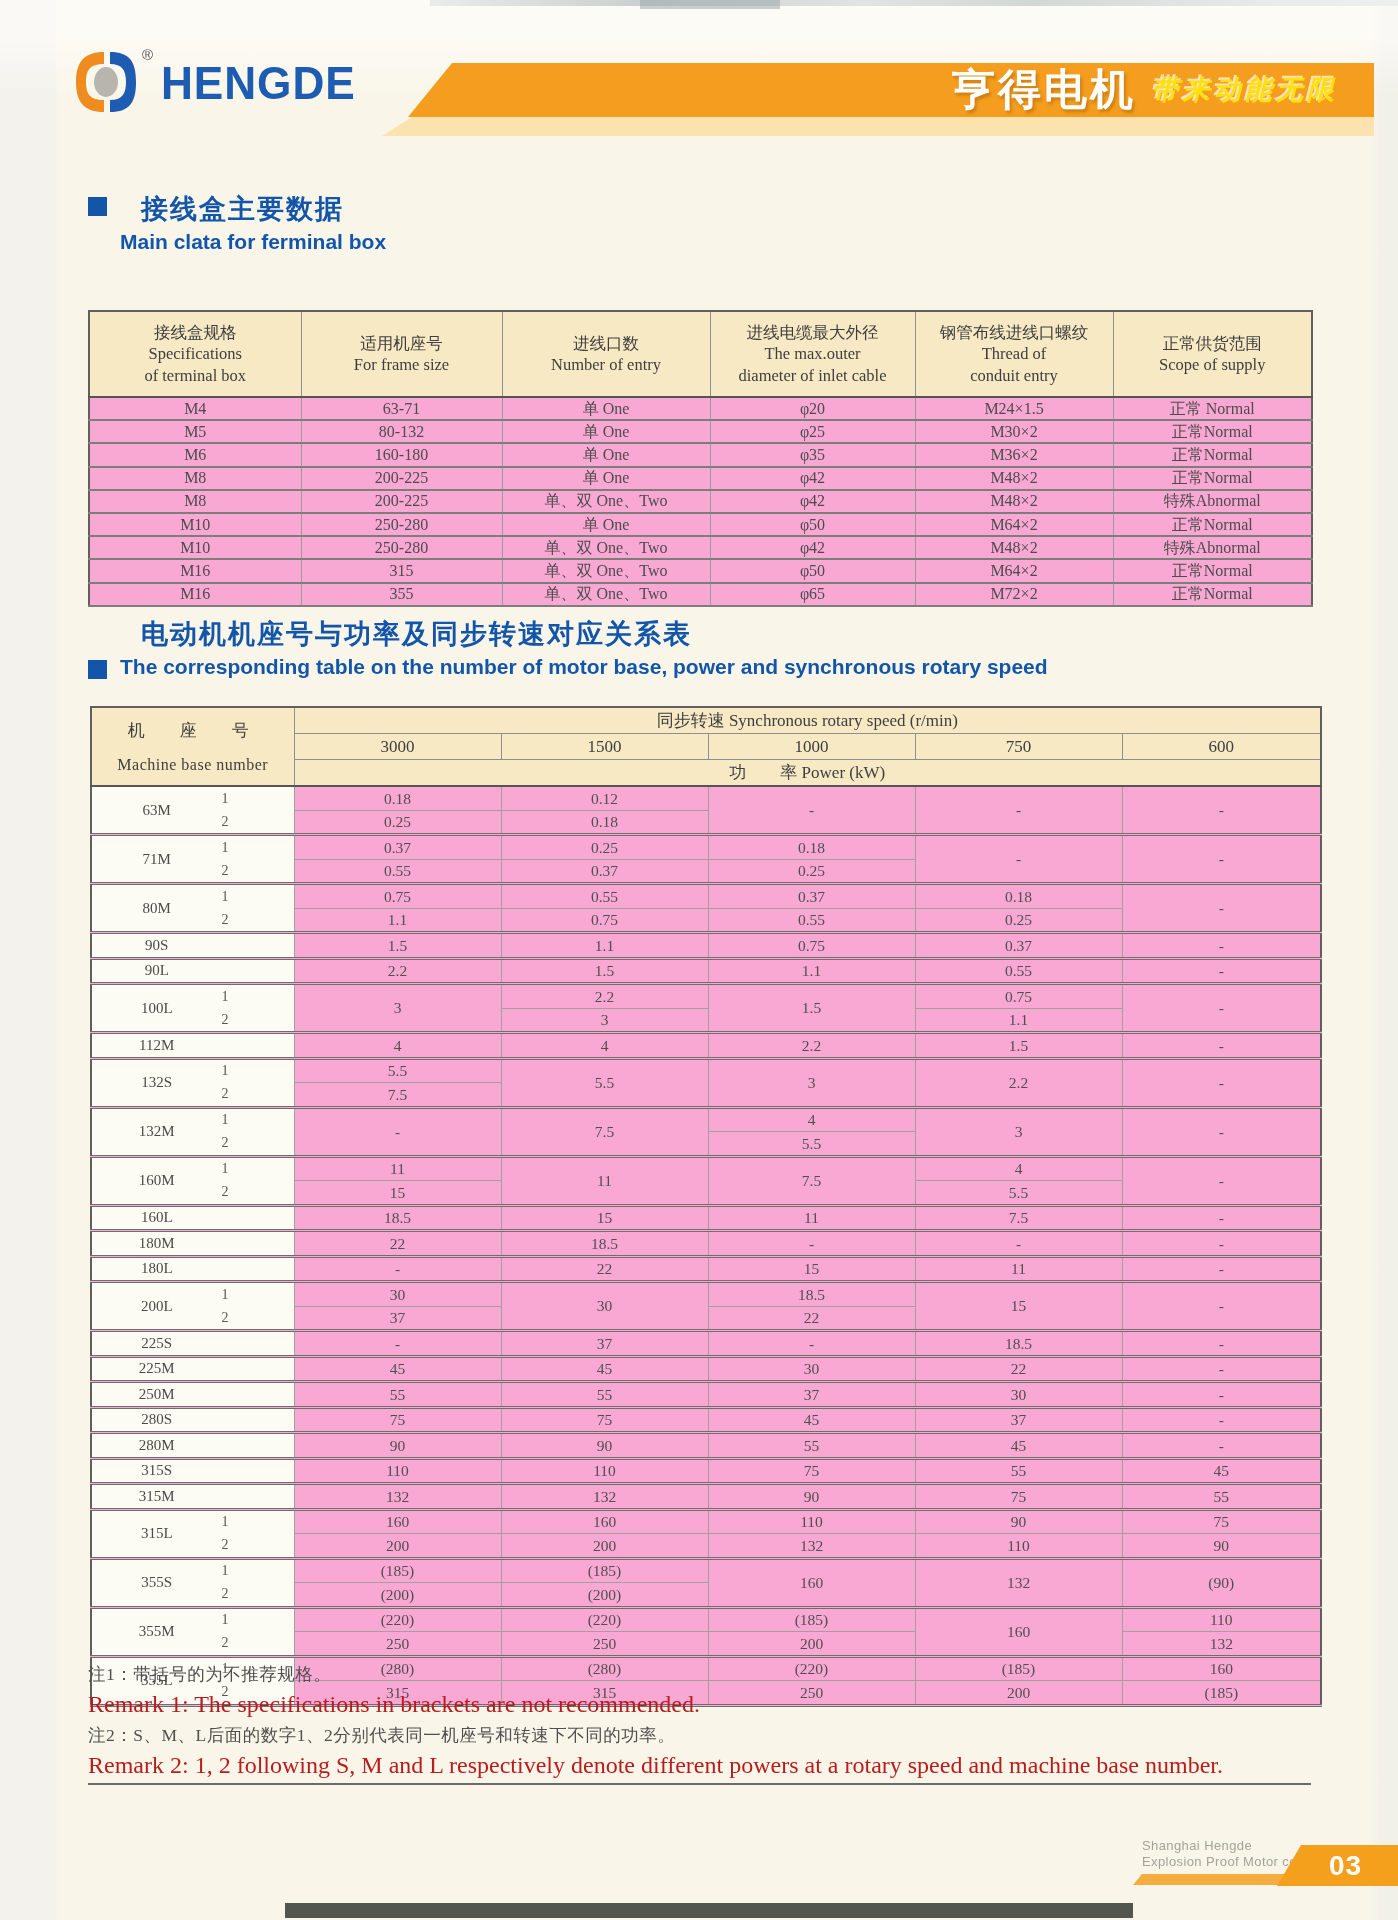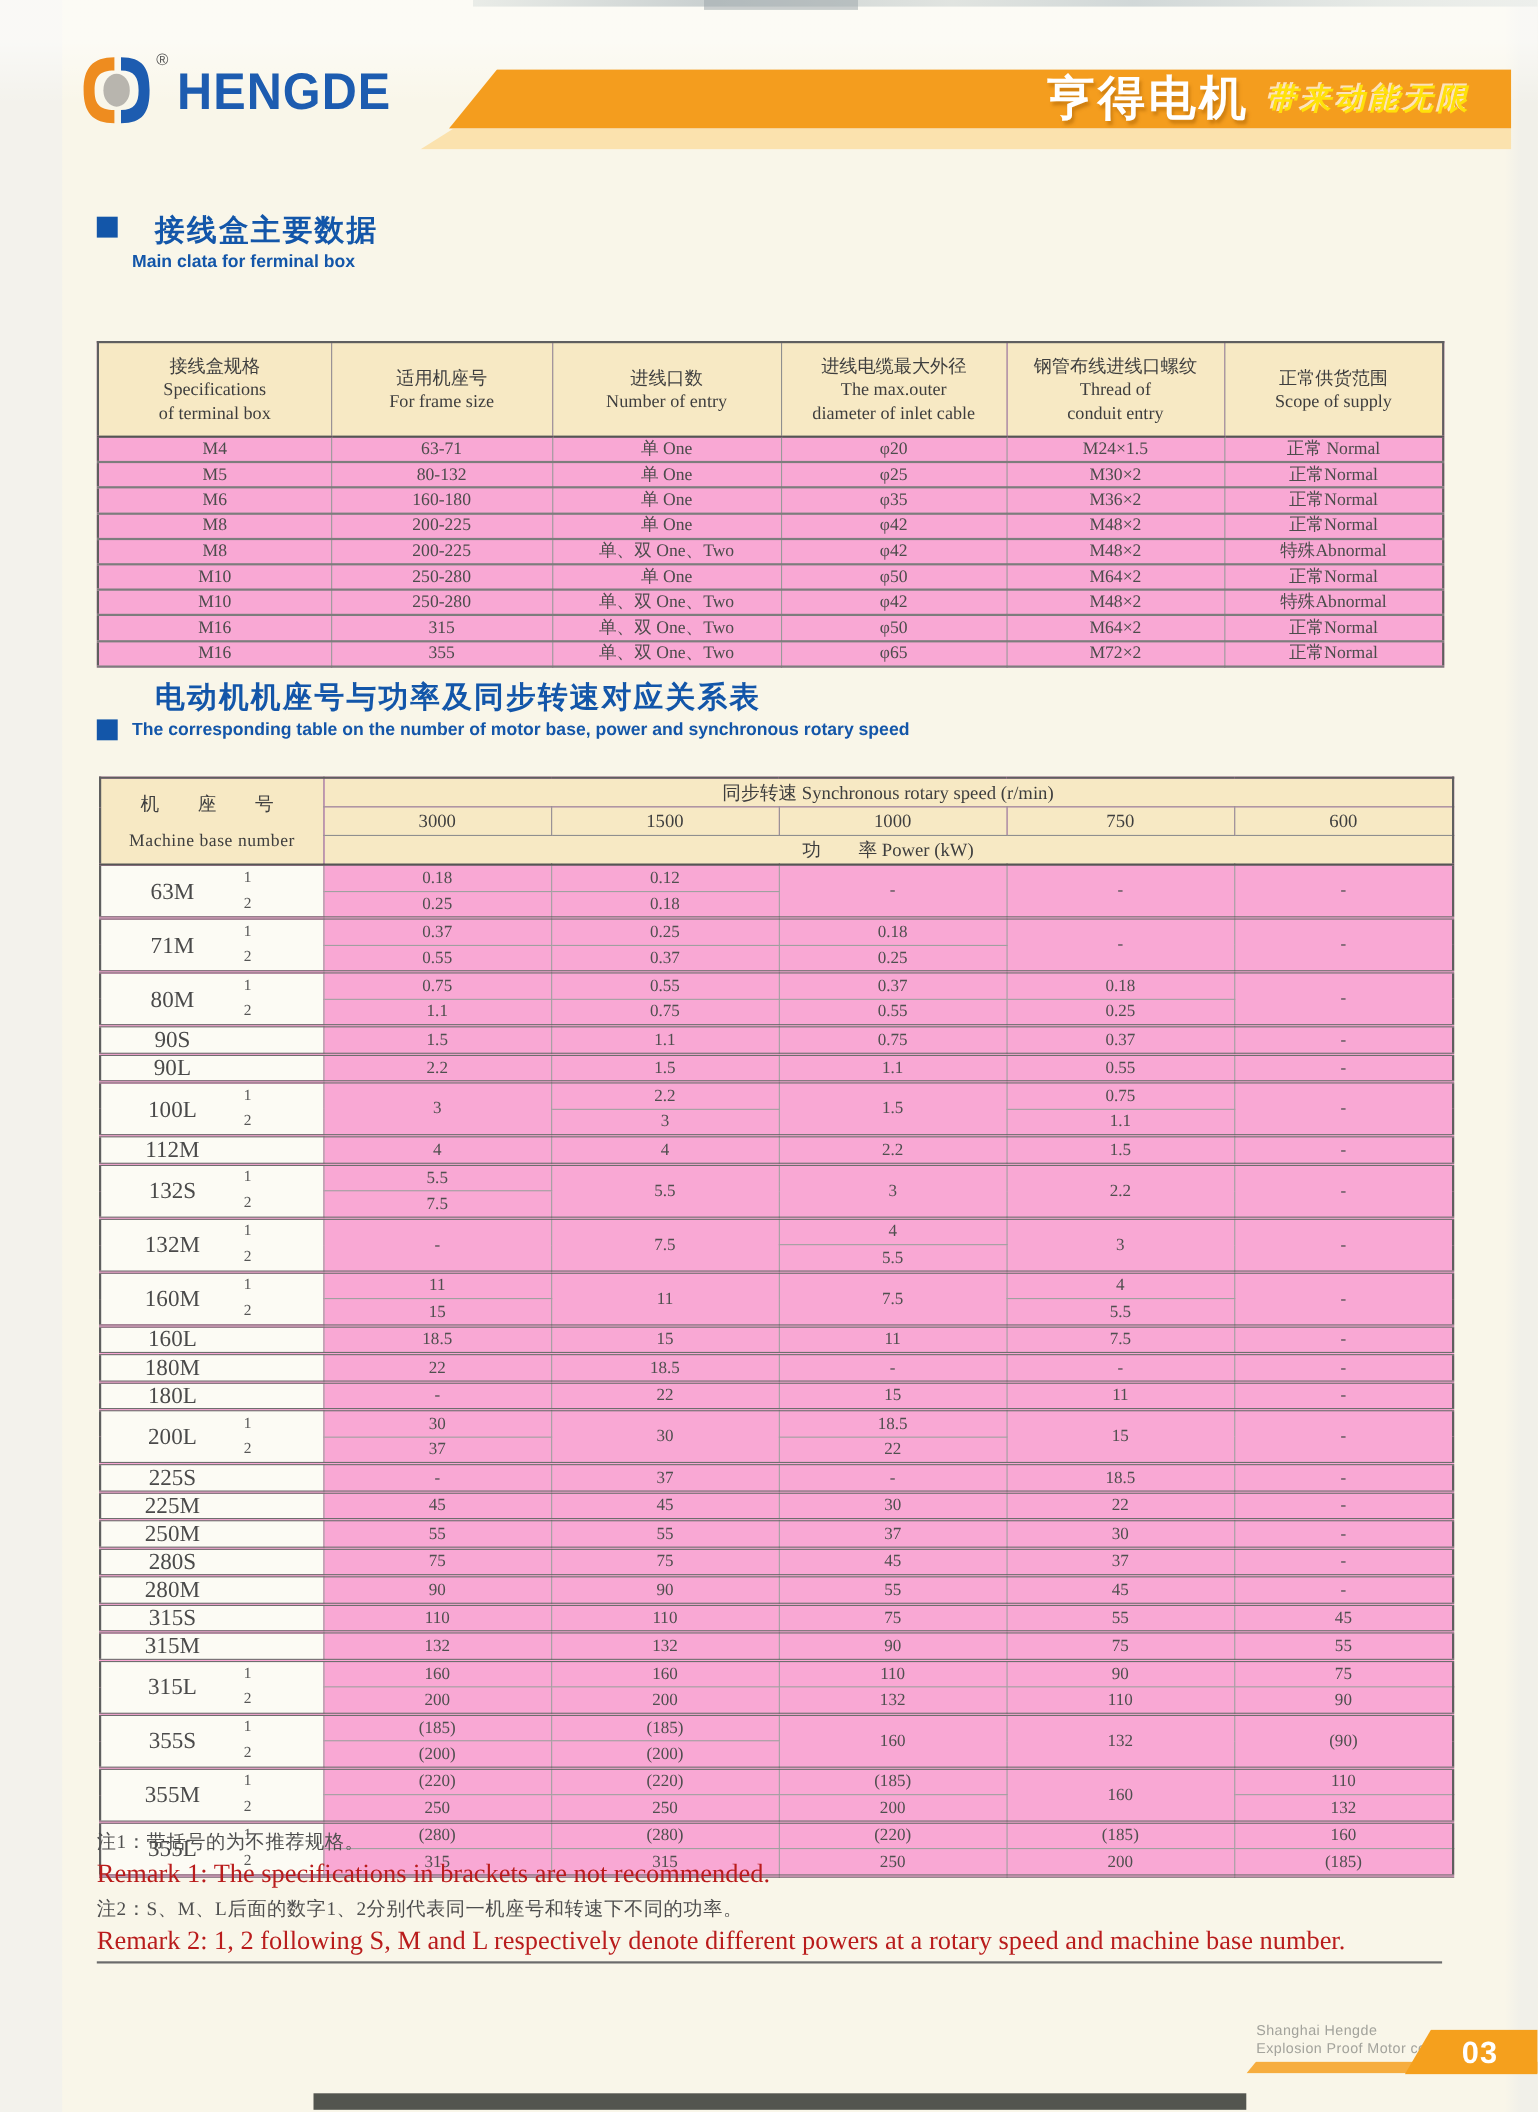--- a/index.html
+++ b/index.html
@@ -31,21 +31,21 @@
   .banner-title{font-family:"Liberation Sans",sans-serif;font-weight:bold;font-size:43px;color:#fff;
     letter-spacing:3px;text-shadow:2px 3px 3px rgba(160,90,0,.45);}
   .banner-slogan{font-family:"Liberation Sans",sans-serif;font-weight:bold;font-style:italic;font-size:27px;
     color:#ffe10a;letter-spacing:4px;text-shadow:-2px -2px 0 rgba(255,255,255,.7);}
   .banner-strip{left:382px;top:117px;width:992px;height:19px;background:#fbe2ae;
     clip-path:polygon(30px 0,100% 0,100% 100%,0 100%);}
   
   .sec{left:88px;display:flex;gap:13px;align-items:flex-start;}
   .bullet{width:19px;height:19px;background:#1356a9;margin-top:6px;flex:none;}
   .sec .zh{font-family:"Liberation Sans",sans-serif;font-weight:bold;font-size:27px;color:#1356a9;letter-spacing:2px;margin-left:21px;}
-  .sec .en{font-family:"Liberation Sans",sans-serif;font-weight:bold;font-size:16px;color:#1356a9;margin-top:3px;white-space:nowrap;}
+  .sec .en{font-family:"Liberation Sans",sans-serif;font-weight:bold;font-size:21px;color:#1356a9;margin-top:3px;white-space:nowrap;}
   
   table{border-collapse:collapse;table-layout:fixed;background:#f9a8d4;}
   th,td{overflow:hidden;}
   
   .t1{left:88px;top:310px;width:1223px;border:2px solid #5f5f5f;}
   .t1 th{background:#f7e9c4;font-weight:normal;color:#3e3e3e;font-size:16.5px;line-height:1.28;
     white-space:pre-line;height:82px;vertical-align:middle;text-align:center;
     border-left:1px solid #8f8f8f;border-right:1px solid #8f8f8f;border-bottom:2.5px solid #555;}
   .t1 td{height:21.2px;font-size:16px;color:#4c4c4c;text-align:center;padding:0;line-height:1;
     border-left:1px solid #9a9a9a;border-right:1px solid #9a9a9a;}
@@ -56,21 +56,21 @@
     border:1px solid #8f8f8f;font-size:17px;}
   .t2 .hr1{height:26px;} .t2 .hr2{height:26px;} .t2 .hr3{height:25px;border-bottom:2.5px solid #555;}
   .corner{vertical-align:middle;}
   .cn-zh{letter-spacing:9px;font-size:17px;margin-bottom:14px;text-align:center;}
   .cn-en{font-size:16px;letter-spacing:.5px;}
   .t2 td{padding:0;border:1px solid #a0a0a0;height:22.5px;line-height:1;}
   .t2 td.val{font-size:15.5px;color:#4f4f4f;text-align:center;}
   .t2 tr.gend{border-bottom:3px double #6e6e6e;}
   .glabel{background:#fcfbf4;}
   .gwrap{display:flex;height:100%;align-items:stretch;}
-  .gname{flex:1;display:flex;align-items:center;justify-content:center;font-size:21px;color:#4a4a4a;}
+  .gname{flex:1;display:flex;align-items:center;justify-content:center;font-size:15px;color:#4a4a4a;}
   .gsubs{width:72px;display:flex;flex-direction:column;justify-content:space-around;align-items:flex-start;}
   .gsubs i{font-style:normal;font-size:14px;color:#555;}
   
   .remarks{left:88px;top:1662px;color:#4f4f4f;}
   .remarks div{margin-bottom:5px;}
   .rm-zh{font-size:17.5px;letter-spacing:.5px;}
   .rm-en{font-size:24px;color:#b91c1c;}
   .bottom-rule{left:88px;top:1783px;width:1223px;height:2px;background:#6b6b6b;}
   
   .fcompany{left:1142px;top:1838px;font-family:"Liberation Sans",sans-serif;font-size:13px;

